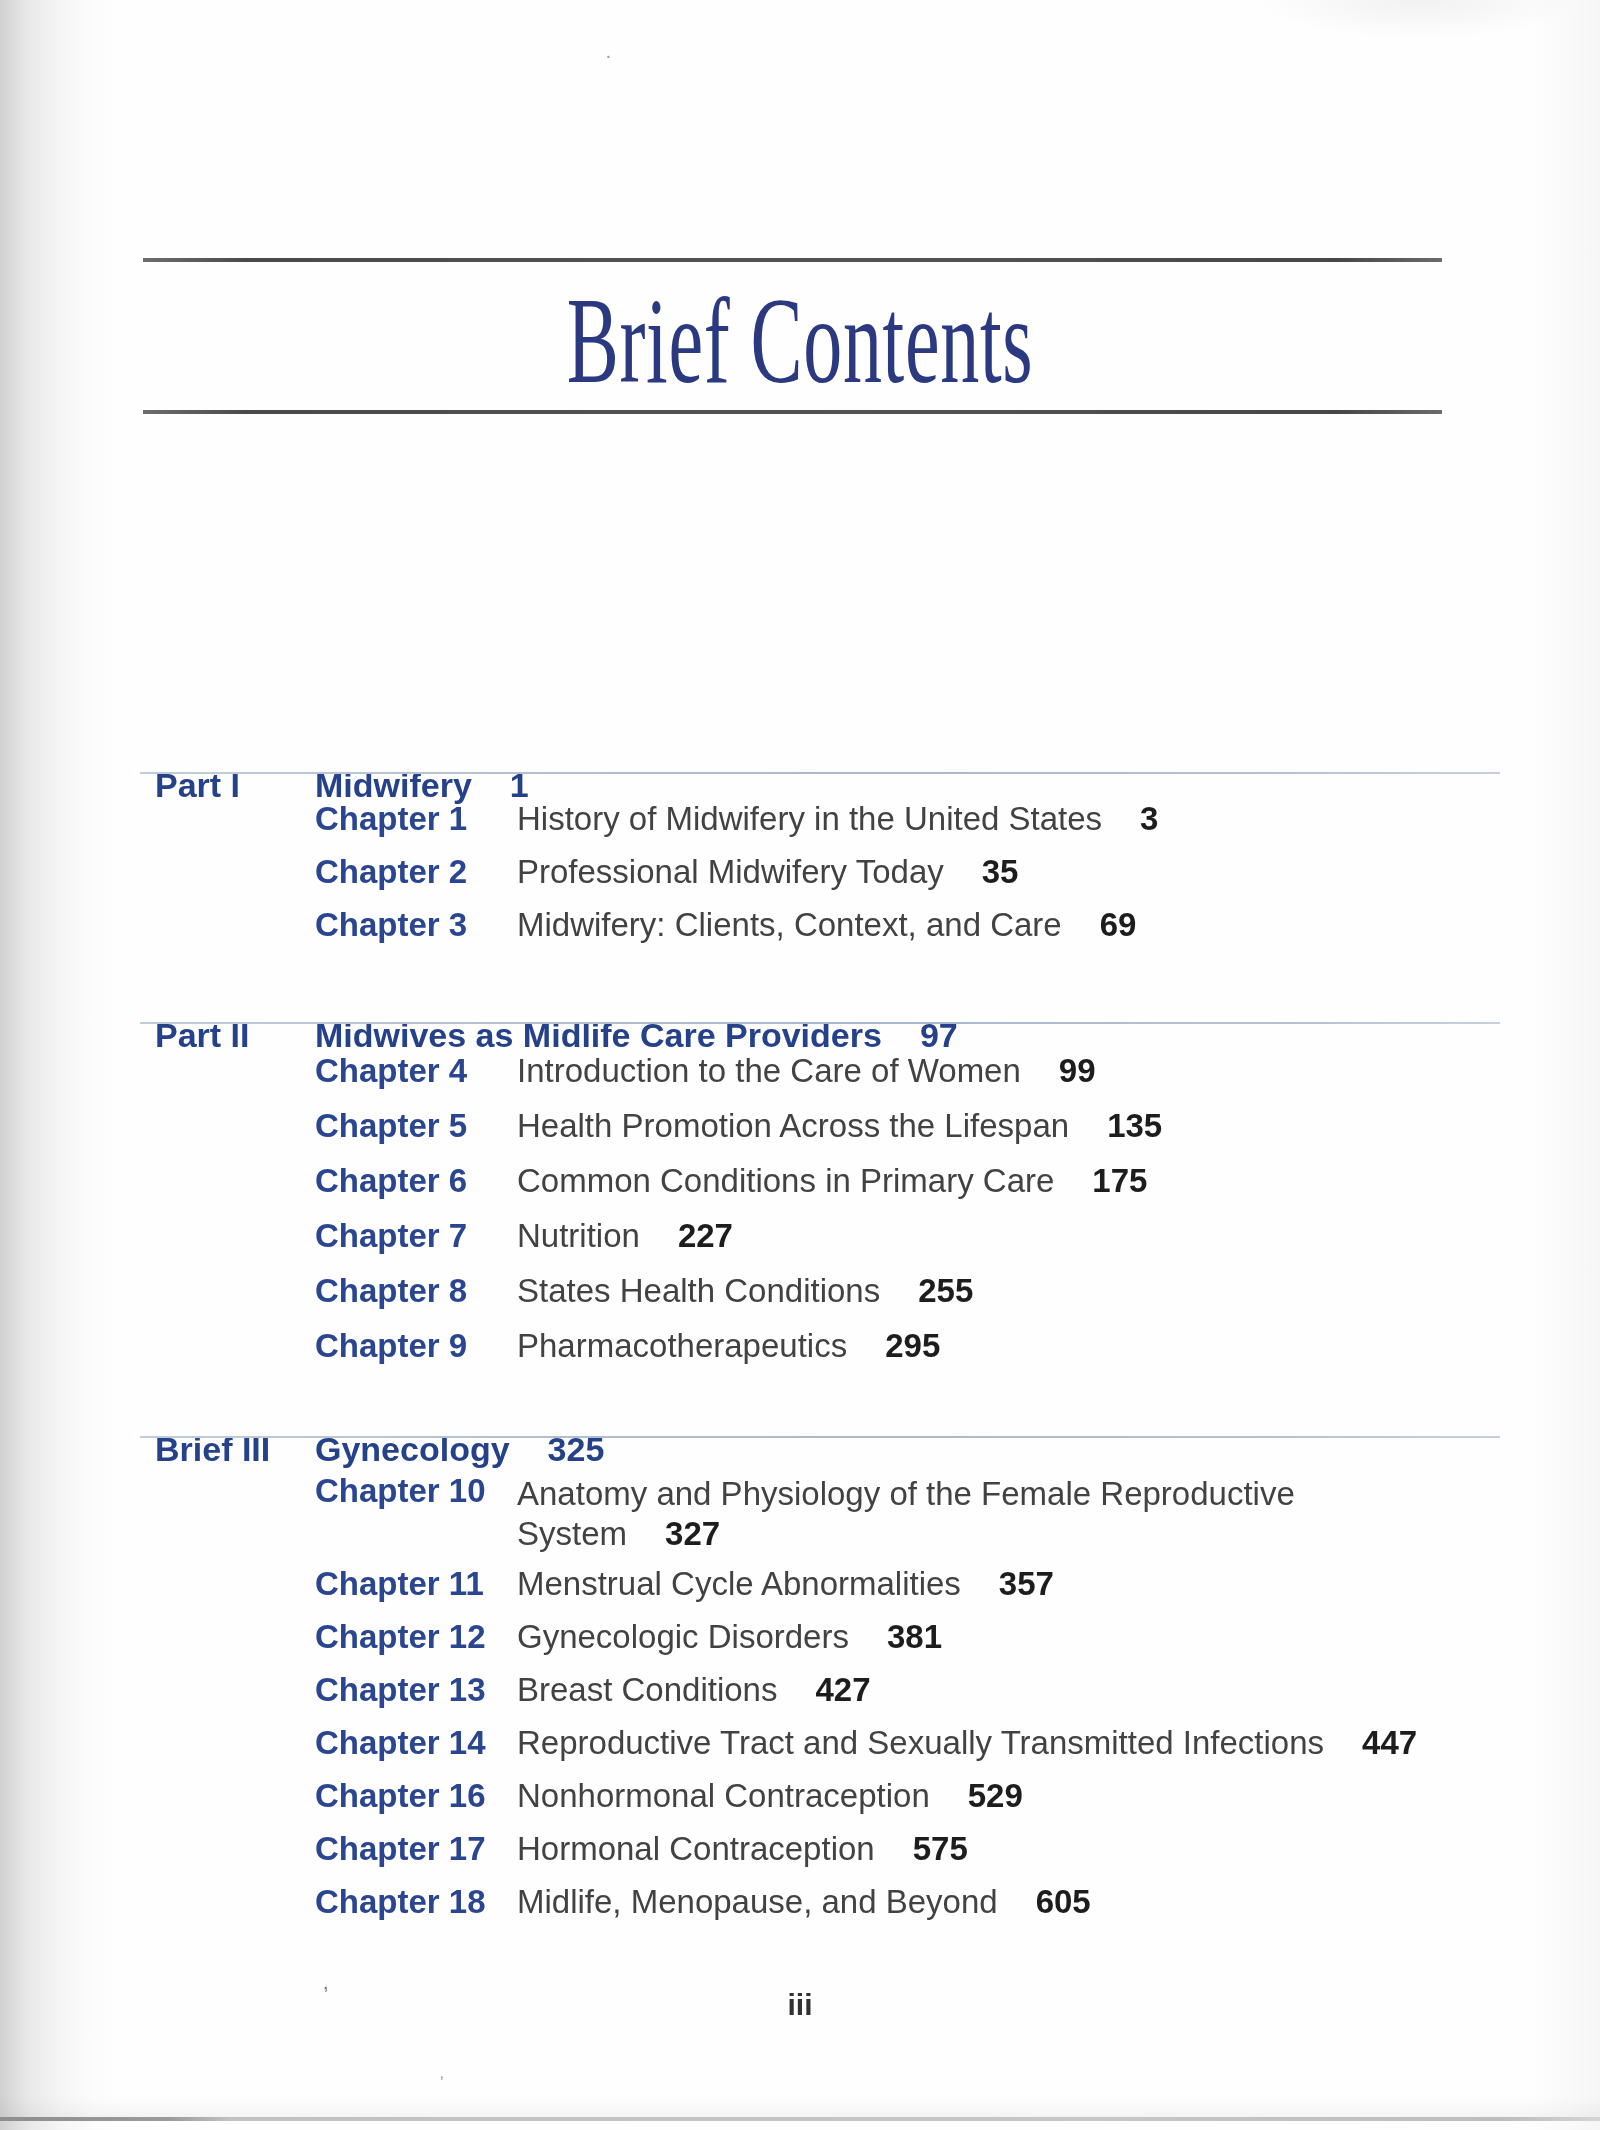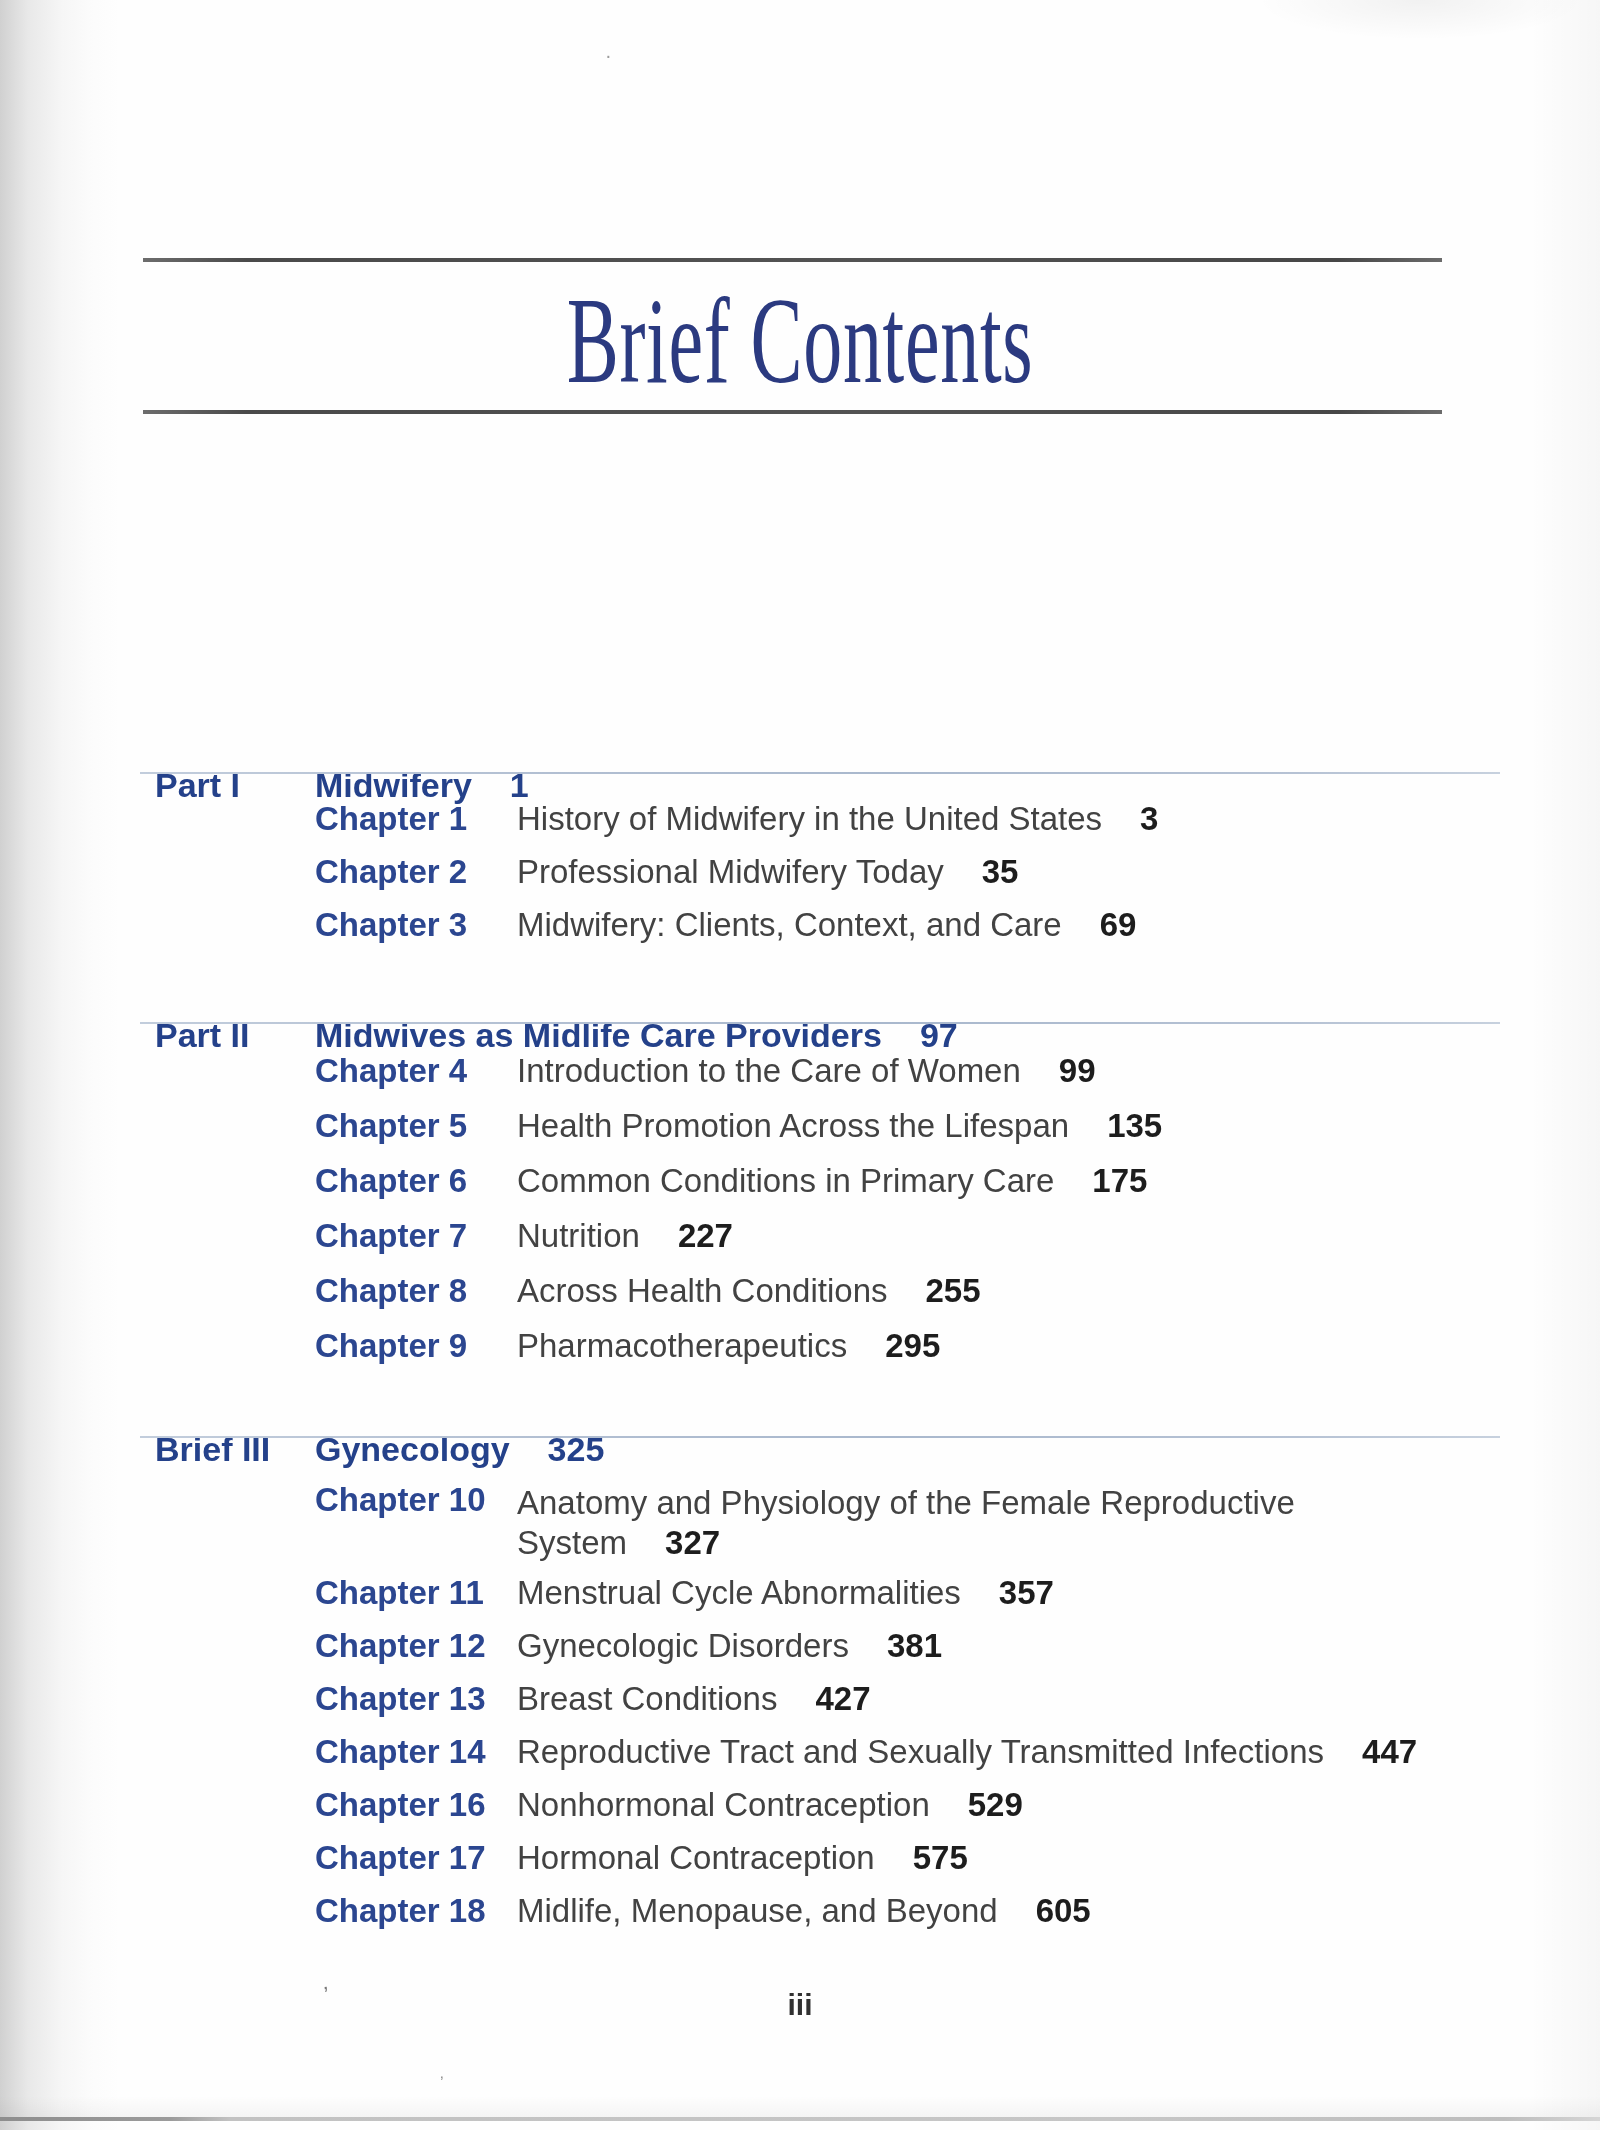--- a/index.html
+++ b/index.html
@@ -61,21 +61,21 @@
   }
   .part-label{display:inline-block;width:160px;margin-top:32px;}
   .part-page{margin-left:38px;}
   .rule-light{
     position:absolute;left:140px;top:36px;width:1360px;height:2px;
     background:linear-gradient(to right,#c2cddc, #b2bfd2 30%, #a9b8cd 55%, #b6c2d4 85%, #c7d1de);
   }
   .chapters{position:absolute;left:315px;}
   .part-1 .chapters{top:66px;}
   .part-2 .chapters{top:68px;}
-  .part-3 .chapters{top:83px;}
+  .part-3 .chapters{top:74px;}
   .chapter{
     height:53px;
     font-size:33px;line-height:33px;
     white-space:nowrap;
   }
   .part-2 .chapter{height:55px;}
   .chapter.two-line{height:93px;}
   .chapter.two-line .ch-title{line-height:40px;}
   .ch-label{
     display:inline-block;width:202px;
@@ -127,21 +127,21 @@
         </div>
       </section>
       <section class="part part-2">
         <div class="part-head"><span class="part-label">Part II</span><span class="part-title">Midwives as Midlife Care Providers</span><span class="part-page">97</span></div>
         <div class="rule-light"></div>
         <div class="chapters">
           <div class="chapter"><span class="ch-label">Chapter 4</span><span class="ch-title"><span>Introduction to the Care of Women</span><span class="ch-page">99</span></span></div>
           <div class="chapter"><span class="ch-label">Chapter 5</span><span class="ch-title"><span>Health Promotion Across the Lifespan</span><span class="ch-page">135</span></span></div>
           <div class="chapter"><span class="ch-label">Chapter 6</span><span class="ch-title"><span>Common Conditions in Primary Care</span><span class="ch-page">175</span></span></div>
           <div class="chapter"><span class="ch-label">Chapter 7</span><span class="ch-title"><span>Nutrition</span><span class="ch-page">227</span></span></div>
-          <div class="chapter"><span class="ch-label">Chapter 8</span><span class="ch-title"><span>Across Health Conditions</span><span class="ch-page">255</span></span></div>
+          <div class="chapter"><span class="ch-label">Chapter 8</span><span class="ch-title"><span>States Health Conditions</span><span class="ch-page">255</span></span></div>
           <div class="chapter"><span class="ch-label">Chapter 9</span><span class="ch-title"><span>Pharmacotherapeutics</span><span class="ch-page">295</span></span></div>
         </div>
       </section>
       <section class="part part-3">
         <div class="part-head"><span class="part-label">Brief III</span><span class="part-title">Gynecology</span><span class="part-page">325</span></div>
         <div class="rule-light"></div>
         <div class="chapters">
           <div class="chapter two-line"><span class="ch-label">Chapter 10</span><span class="ch-title"><span>Anatomy and Physiology of the Female Reproductive</span><br><span>System</span><span class="ch-page">327</span></span></div>
           <div class="chapter"><span class="ch-label">Chapter 11</span><span class="ch-title"><span>Menstrual Cycle Abnormalities</span><span class="ch-page">357</span></span></div>
           <div class="chapter"><span class="ch-label">Chapter 12</span><span class="ch-title"><span>Gynecologic Disorders</span><span class="ch-page">381</span></span></div>

